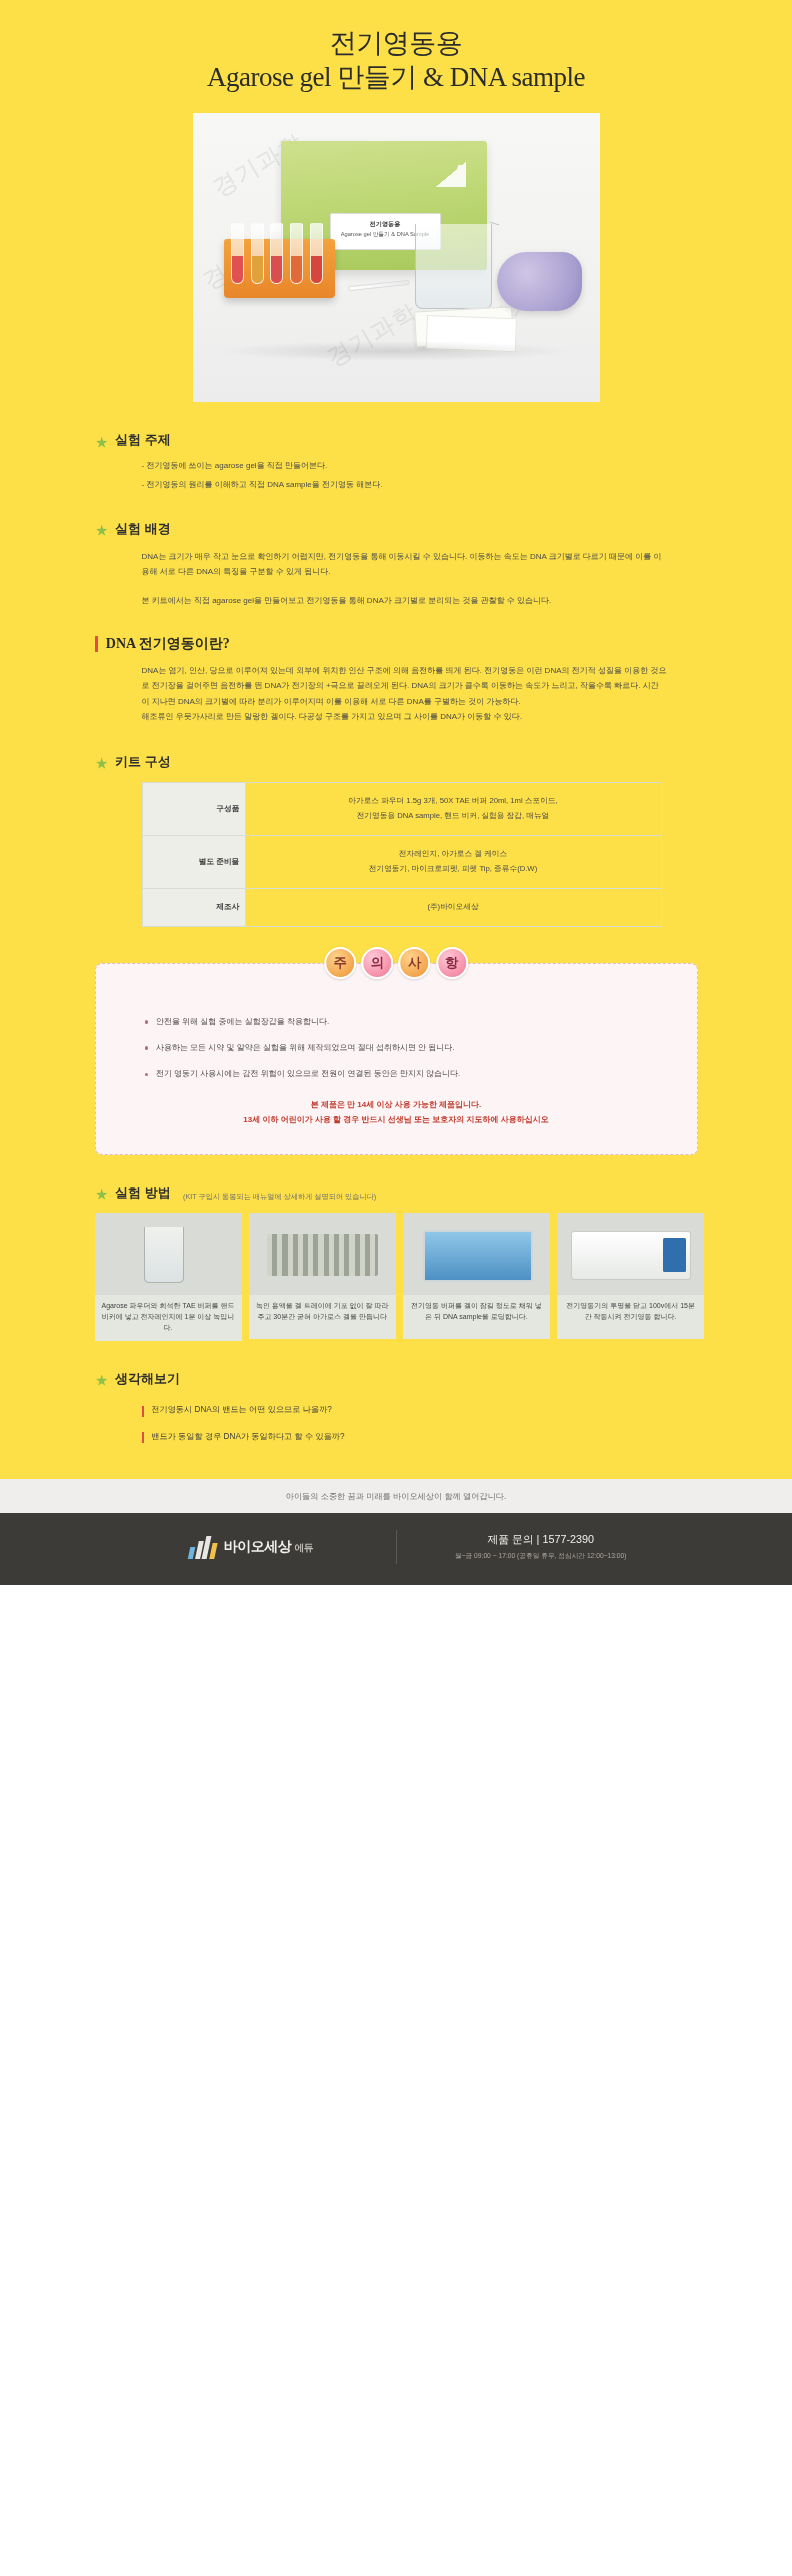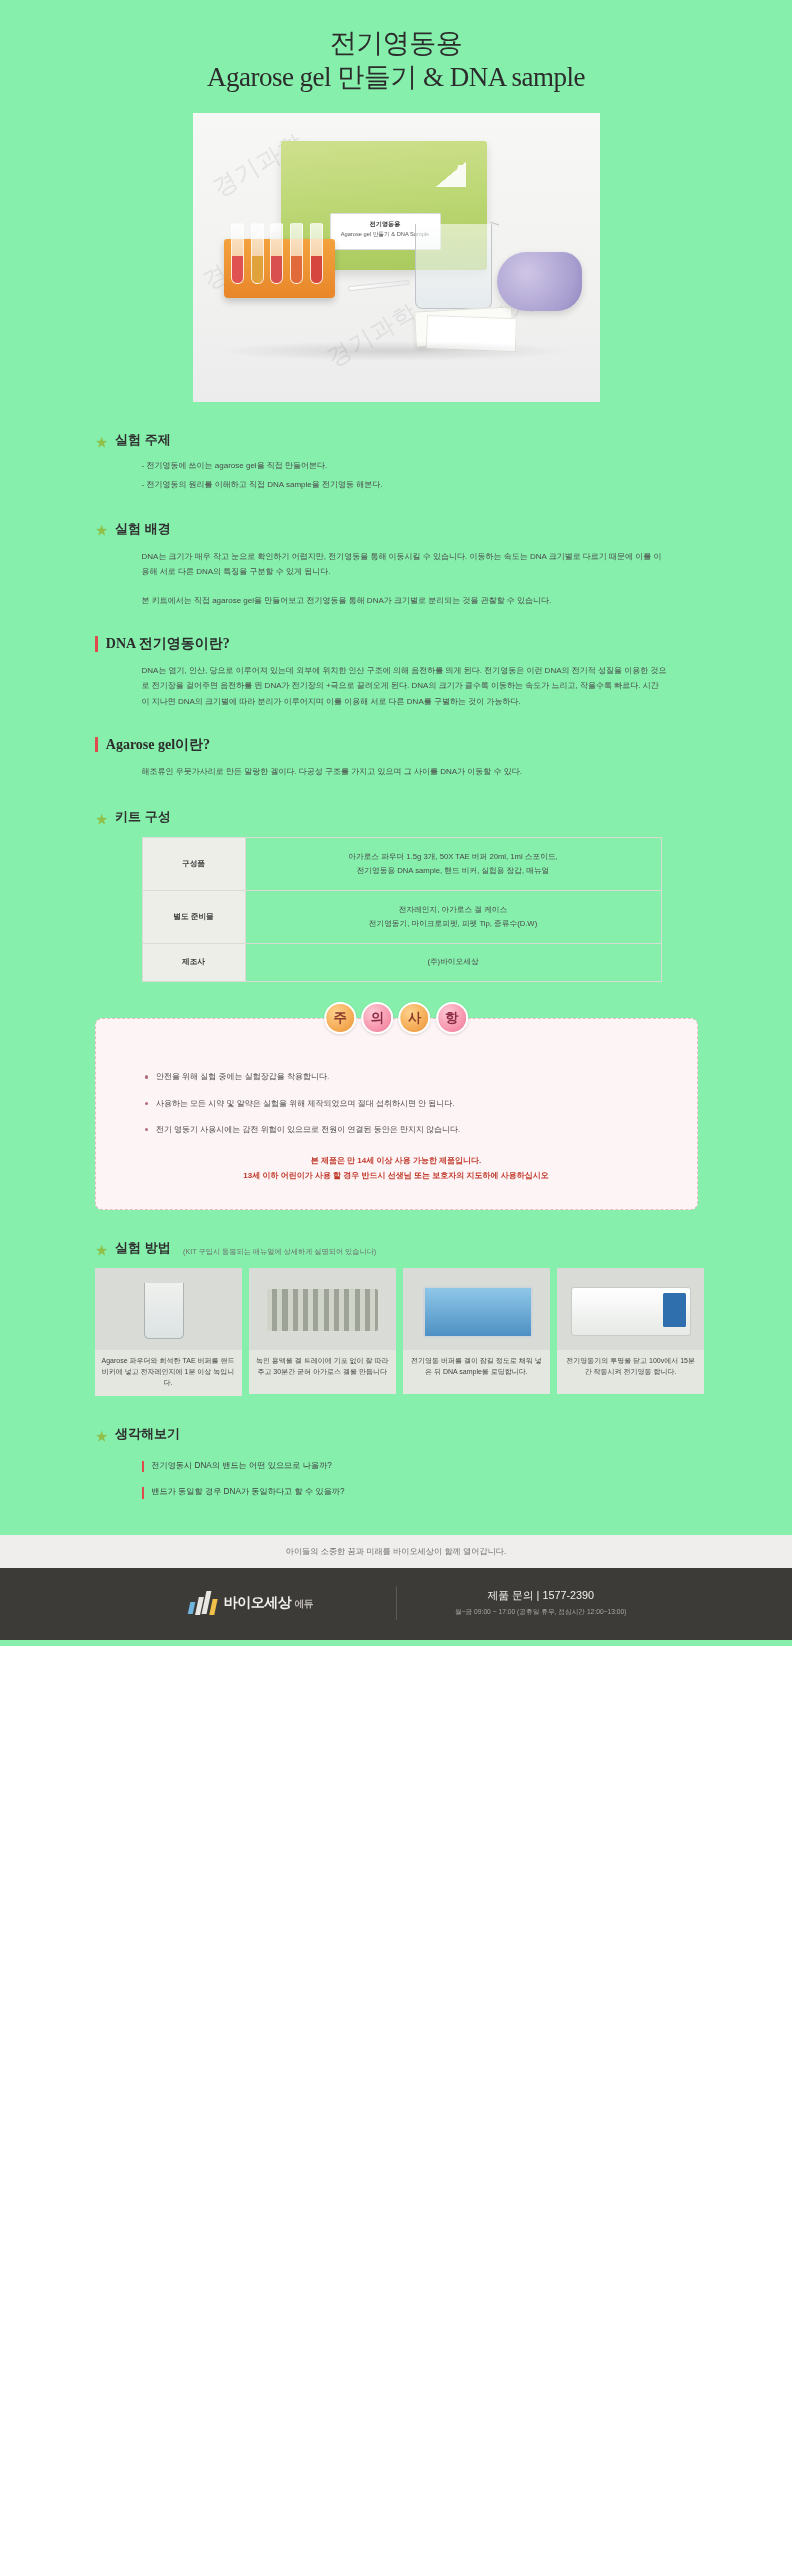--- a/index.html
+++ b/index.html
@@ -7,23 +7,23 @@
   body {
     width: 792px;
     background: #ffffff;
     font-family: "Liberation Sans", sans-serif;
     color: #3b3b3b;
     -webkit-font-smoothing: antialiased;
   }
   .page {
     width: 792px;
     margin: 0 auto;
-    background: #86efac;
+    background: #fde047;
     position: relative;
-    padding-bottom: 6px;
+    padding-bottom: 0;
   }
 
   
   .title-block {
     text-align: center;
     padding: 27px 0 9.3px;
   }
   .title-line1 {
     font-family: "Liberation Serif", serif;
     font-size: 27px;
@@ -185,21 +185,21 @@
   }
   .kit-table td {
     border: 0.5px solid #d8dcd2;
     padding: 11.3px 5.2px;
     font-size: 7.7px;
     color: #4a4a4a;
     text-align: center;
     line-height: 1.9;
   }
   .kit-table td.k {
-    width: 103px; background: #eceee7; font-weight: bold; color:#3d3d3d;
+    width: 103px; background: #eceee7; font-weight: bold; color:#3d3d3d;text-align:right;
   }
 
   
   .caution-wrap {
     width: 603px; margin: 36px auto 0; position: relative;
     background: #fdf4f5;
     border: 1px dashed #e4b9c0;
     border-radius: 7.2px;
     padding: 36px 31px 26px;
   }
@@ -401,24 +401,20 @@
     <div class="h-bar">
       <span class="bar"></span>
       <span class="txt">DNA 전기영동이란?</span>
     </div>
     <div class="body-indent">
       <p class="para">DNA는 염기, 인산, 당으로 이루어져 있는데 외부에 위치한 인산 구조에 의해 음전하를 띄게 된다. 전기영동은 이런 DNA의 전기적 성질을 이용한 것으로 전기장을 걸어주면 음전하를 띈 DNA가 전기장의 +극으로 끌려오게 된다. DNA의 크기가 클수록 이동하는 속도가 느리고, 작을수록 빠르다. 시간이 지나면 DNA의 크기별에 따라 분리가 이루어지며 이를 이용해 서로 다른 DNA를 구별하는 것이 가능하다.</p>
     </div>
   </div>
 
   <div class="sec">
-    <div class="h-bar">
-      <span class="bar"></span>
-      <span class="txt">Agarose gel이란?</span>
-    </div>
     <div class="body-indent">
       <p class="para">해조류인 우뭇가사리로 만든 말랑한 겔이다. 다공성 구조를 가지고 있으며 그 사이를 DNA가 이동할 수 있다.</p>
     </div>
   </div>
 
   <div class="sec">
     <div class="h-star">
       <span class="star">
         <svg width="13.4" height="13.4" viewBox="0 0 26 26">
           <path d="M13 1 L15.6 9.2 L24 9.6 L17.4 14.6 L19.8 23 L13 18 L6.2 23 L8.6 14.6 L2 9.6 L10.4 9.2 Z" fill="#8fc04a"></path>

